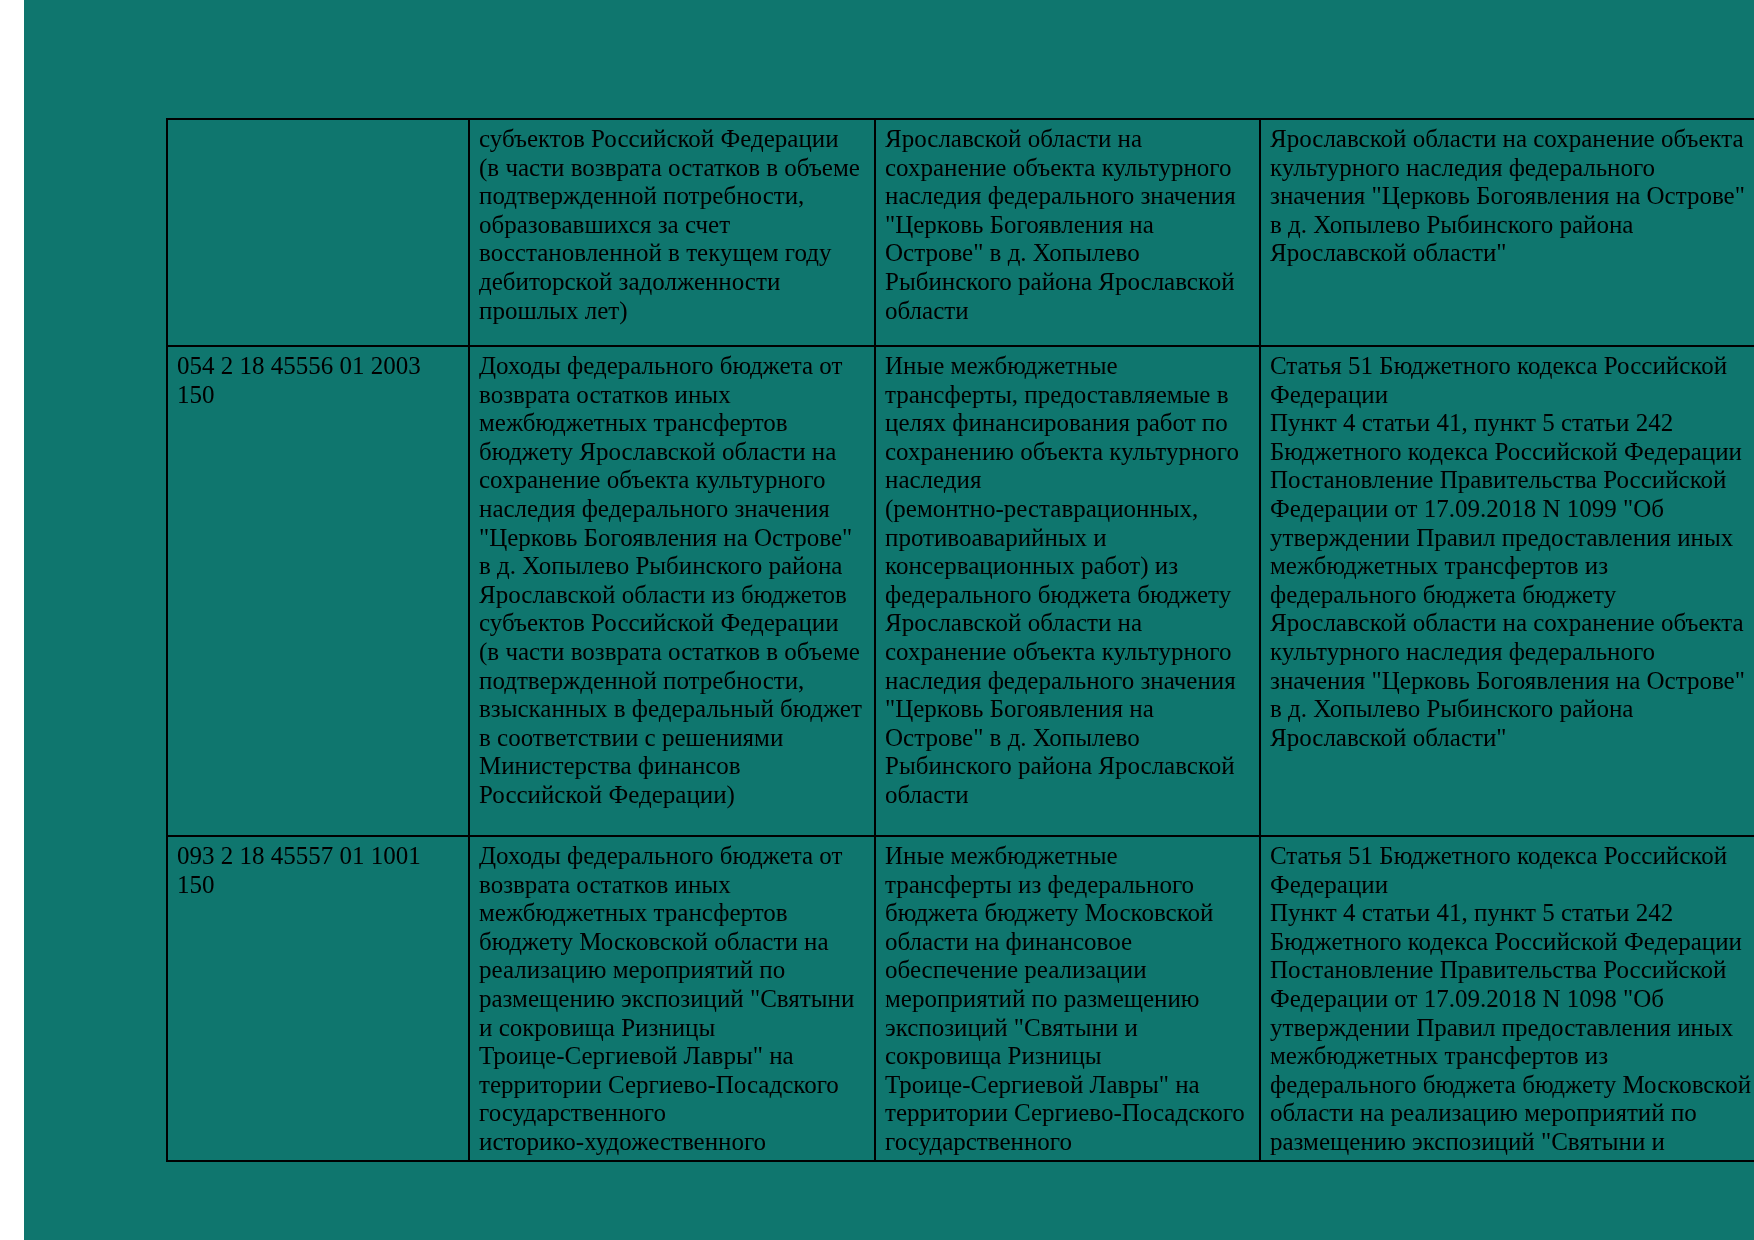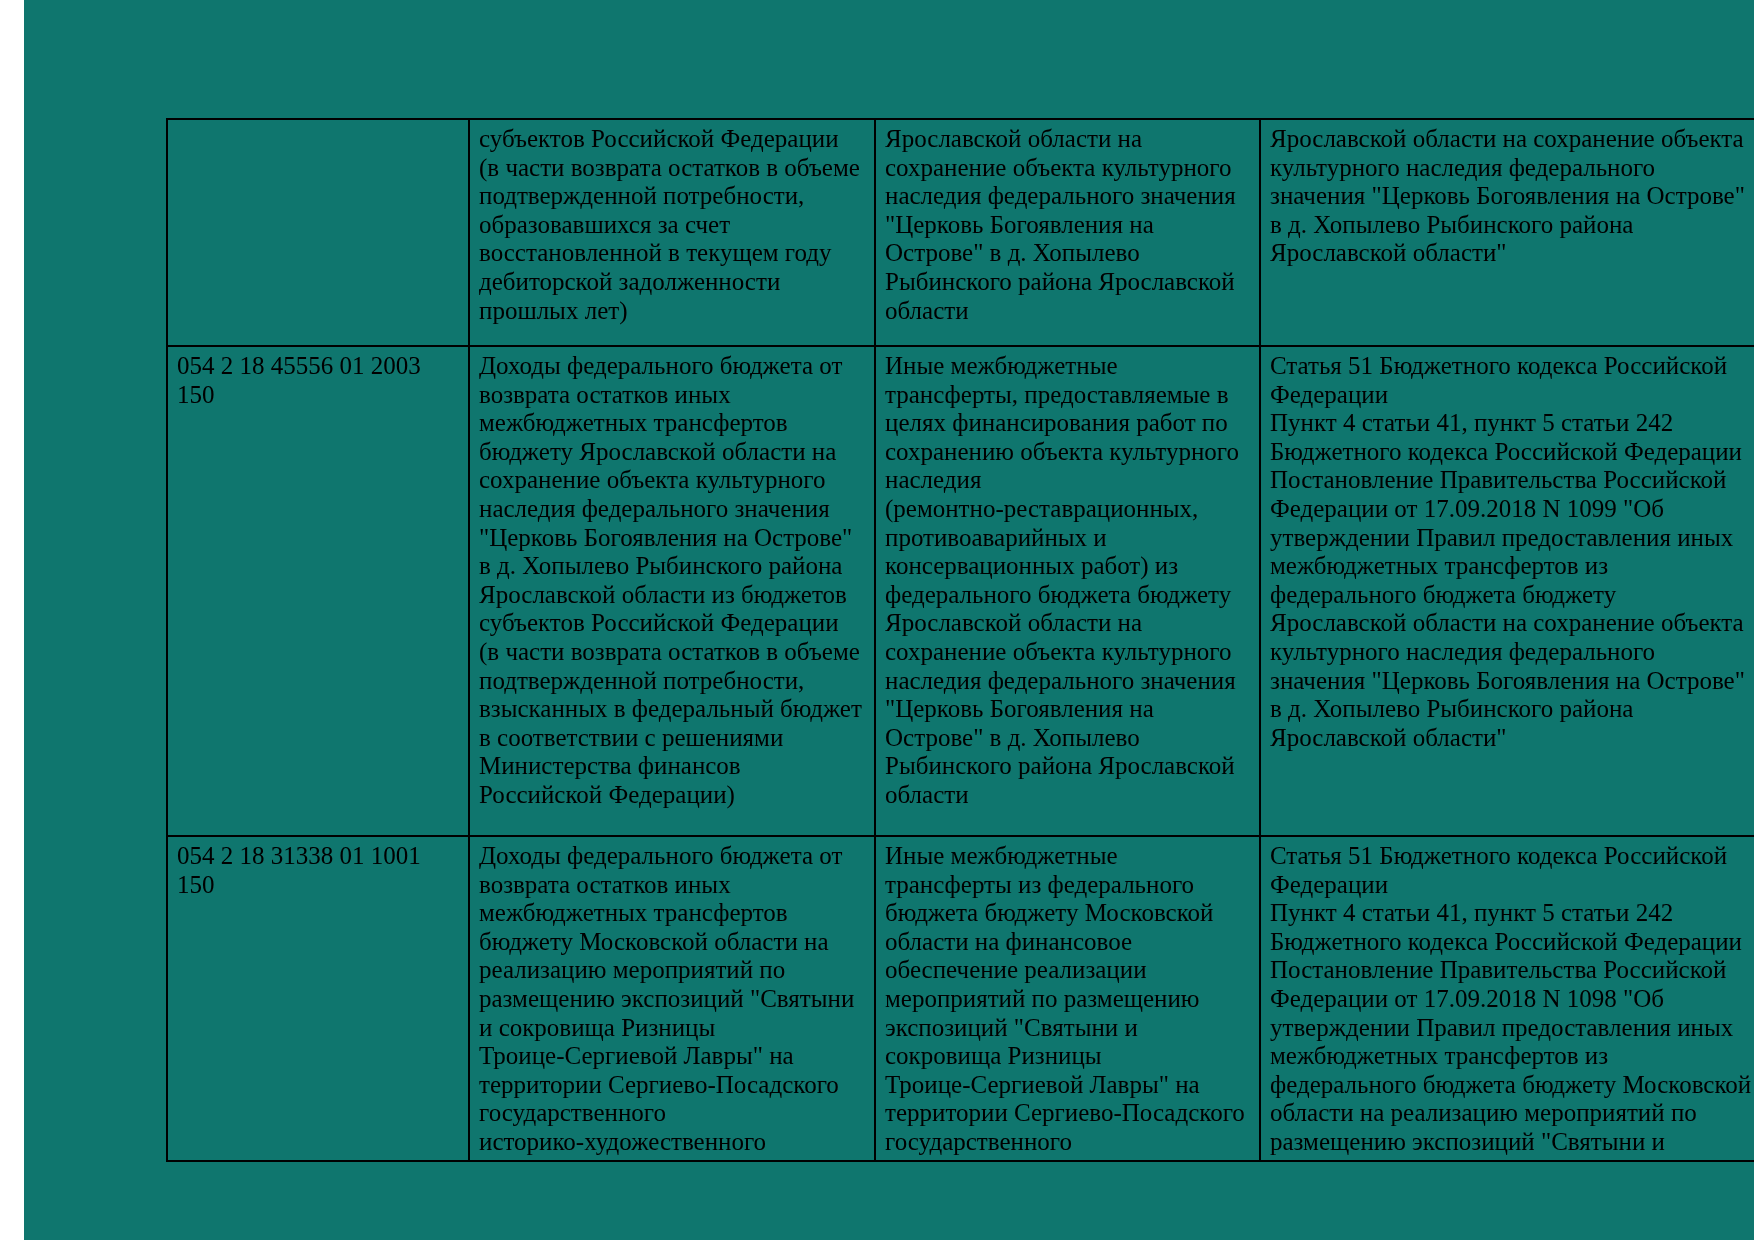--- a/index.html
+++ b/index.html
@@ -125,21 +125,21 @@
 утверждении Правил предоставления иных
 межбюджетных трансфертов из
 федерального бюджета бюджету
 Ярославской области на сохранение объекта
 культурного наследия федерального
 значения "Церковь Богоявления на Острове"
 в д. Хопылево Рыбинского района
 Ярославской области"</td>
       </tr>
       <tr class="r3">
-        <td class="cell-code">054 2 18 31338 01 1001 150</td>
+        <td class="cell-code">093 2 18 45557 01 1001 150</td>
         <td>Доходы федерального бюджета от
 возврата остатков иных
 межбюджетных трансфертов
 бюджету Московской области на
 реализацию мероприятий по
 размещению экспозиций "Святыни
 и сокровища Ризницы
 Троице-Сергиевой Лавры" на
 территории Сергиево-Посадского
 государственного

